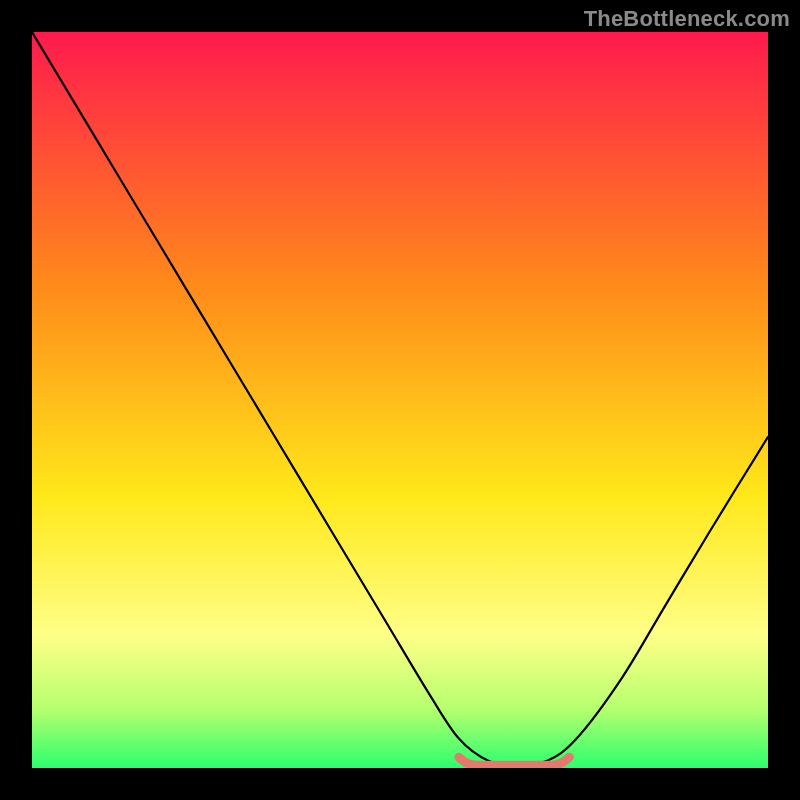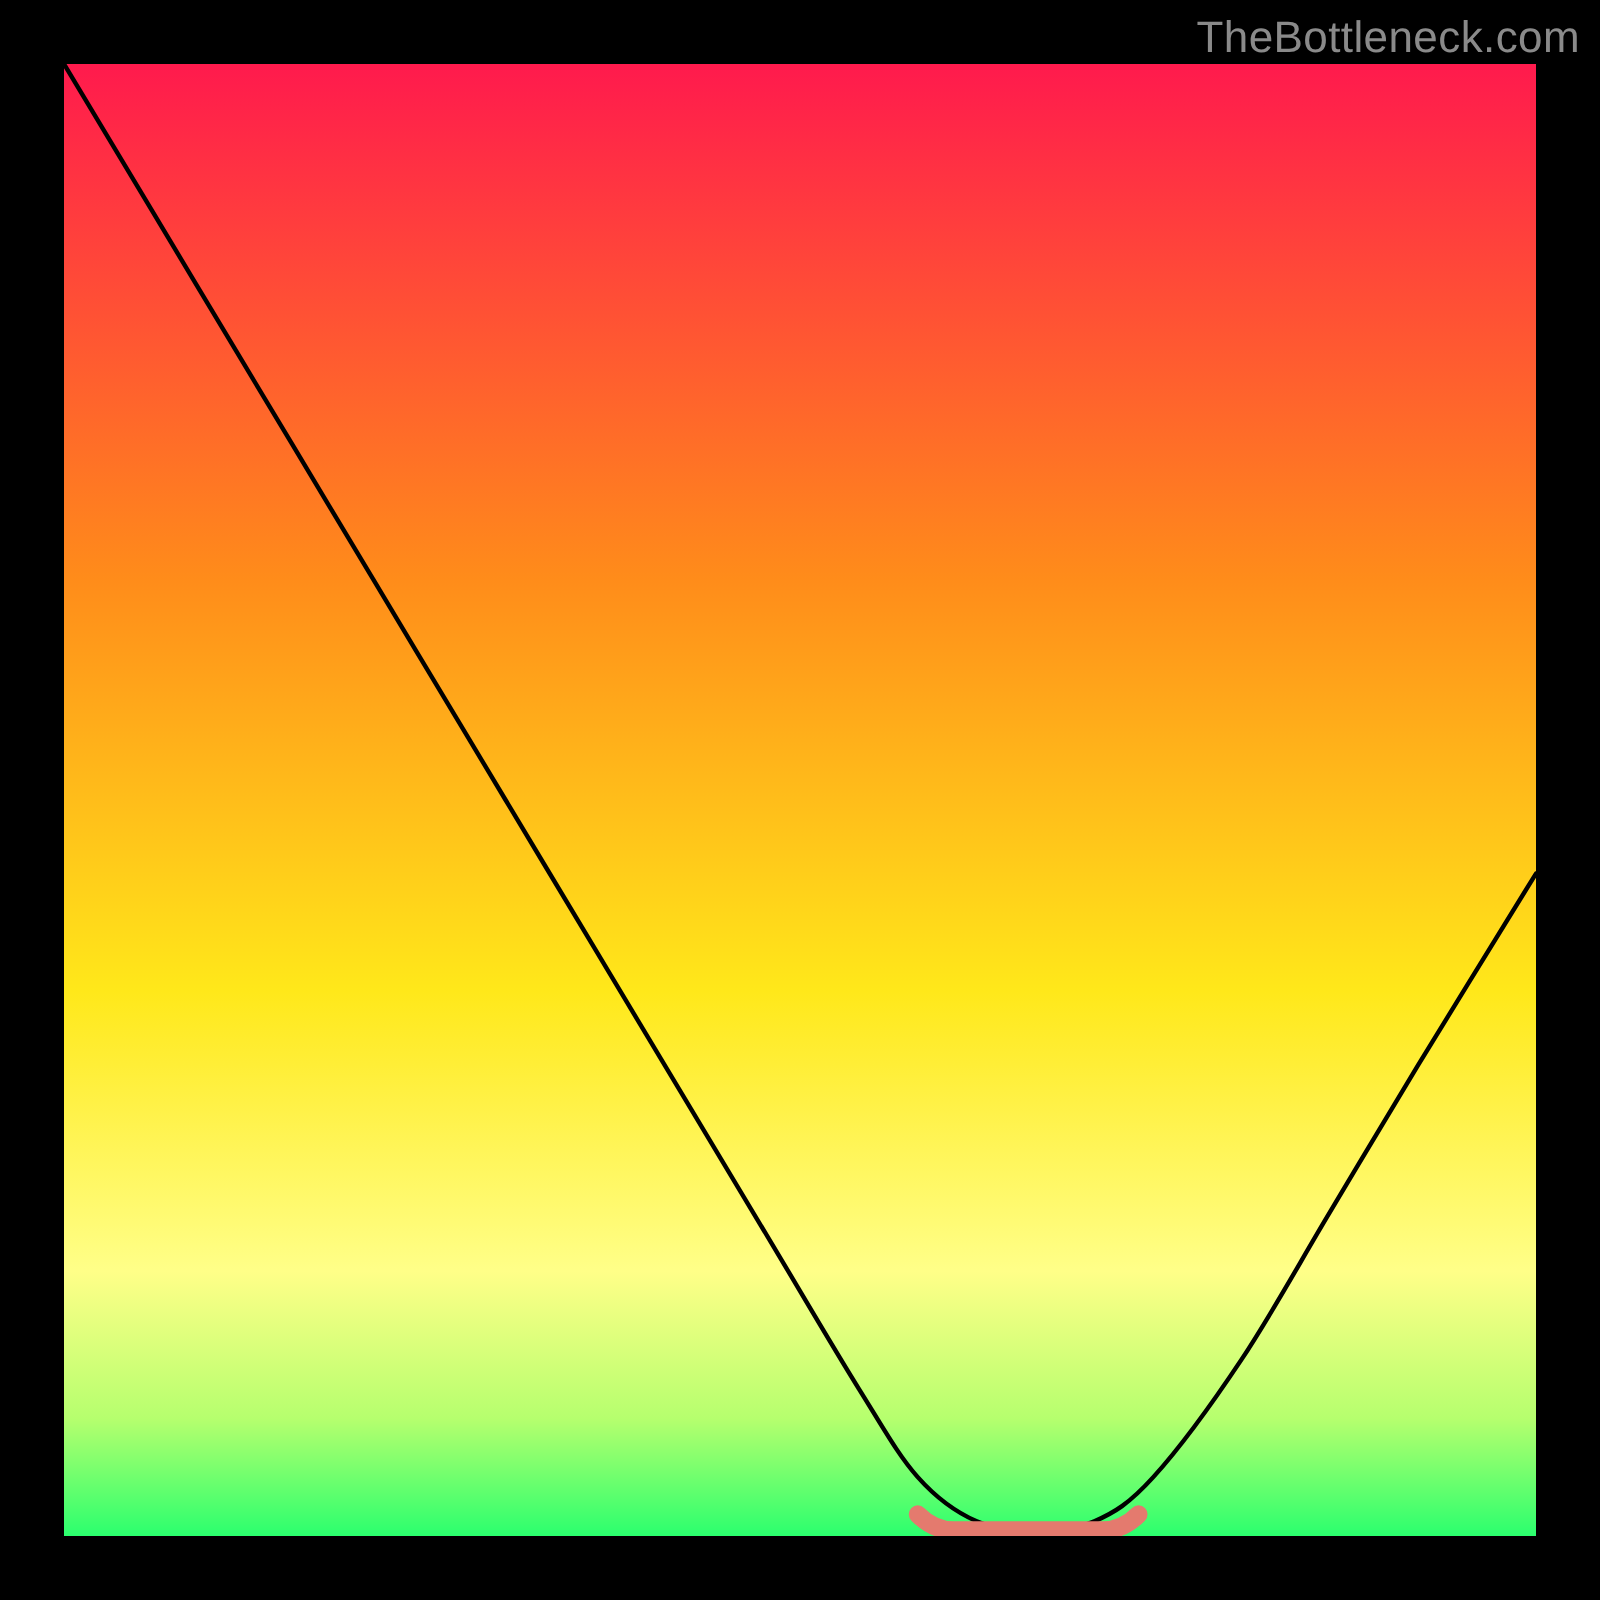--- a/index.html
+++ b/index.html
@@ -24,21 +24,21 @@
     top: 0;
     width: 100%;
     height: 100%;
   }
   .attribution {
     position: absolute;
     top: 6px;
     right: 10px;
     font-family: Arial, Helvetica, sans-serif;
     font-size: 22px;
-    font-weight: normal;
+    font-weight: bold;
     color: #8a8a8a;
     letter-spacing: 0.2px;
   }
   svg.curve {
     position: absolute;
     left: 0;
     top: 0;
     width: 100%;
     height: 100%;
   }

